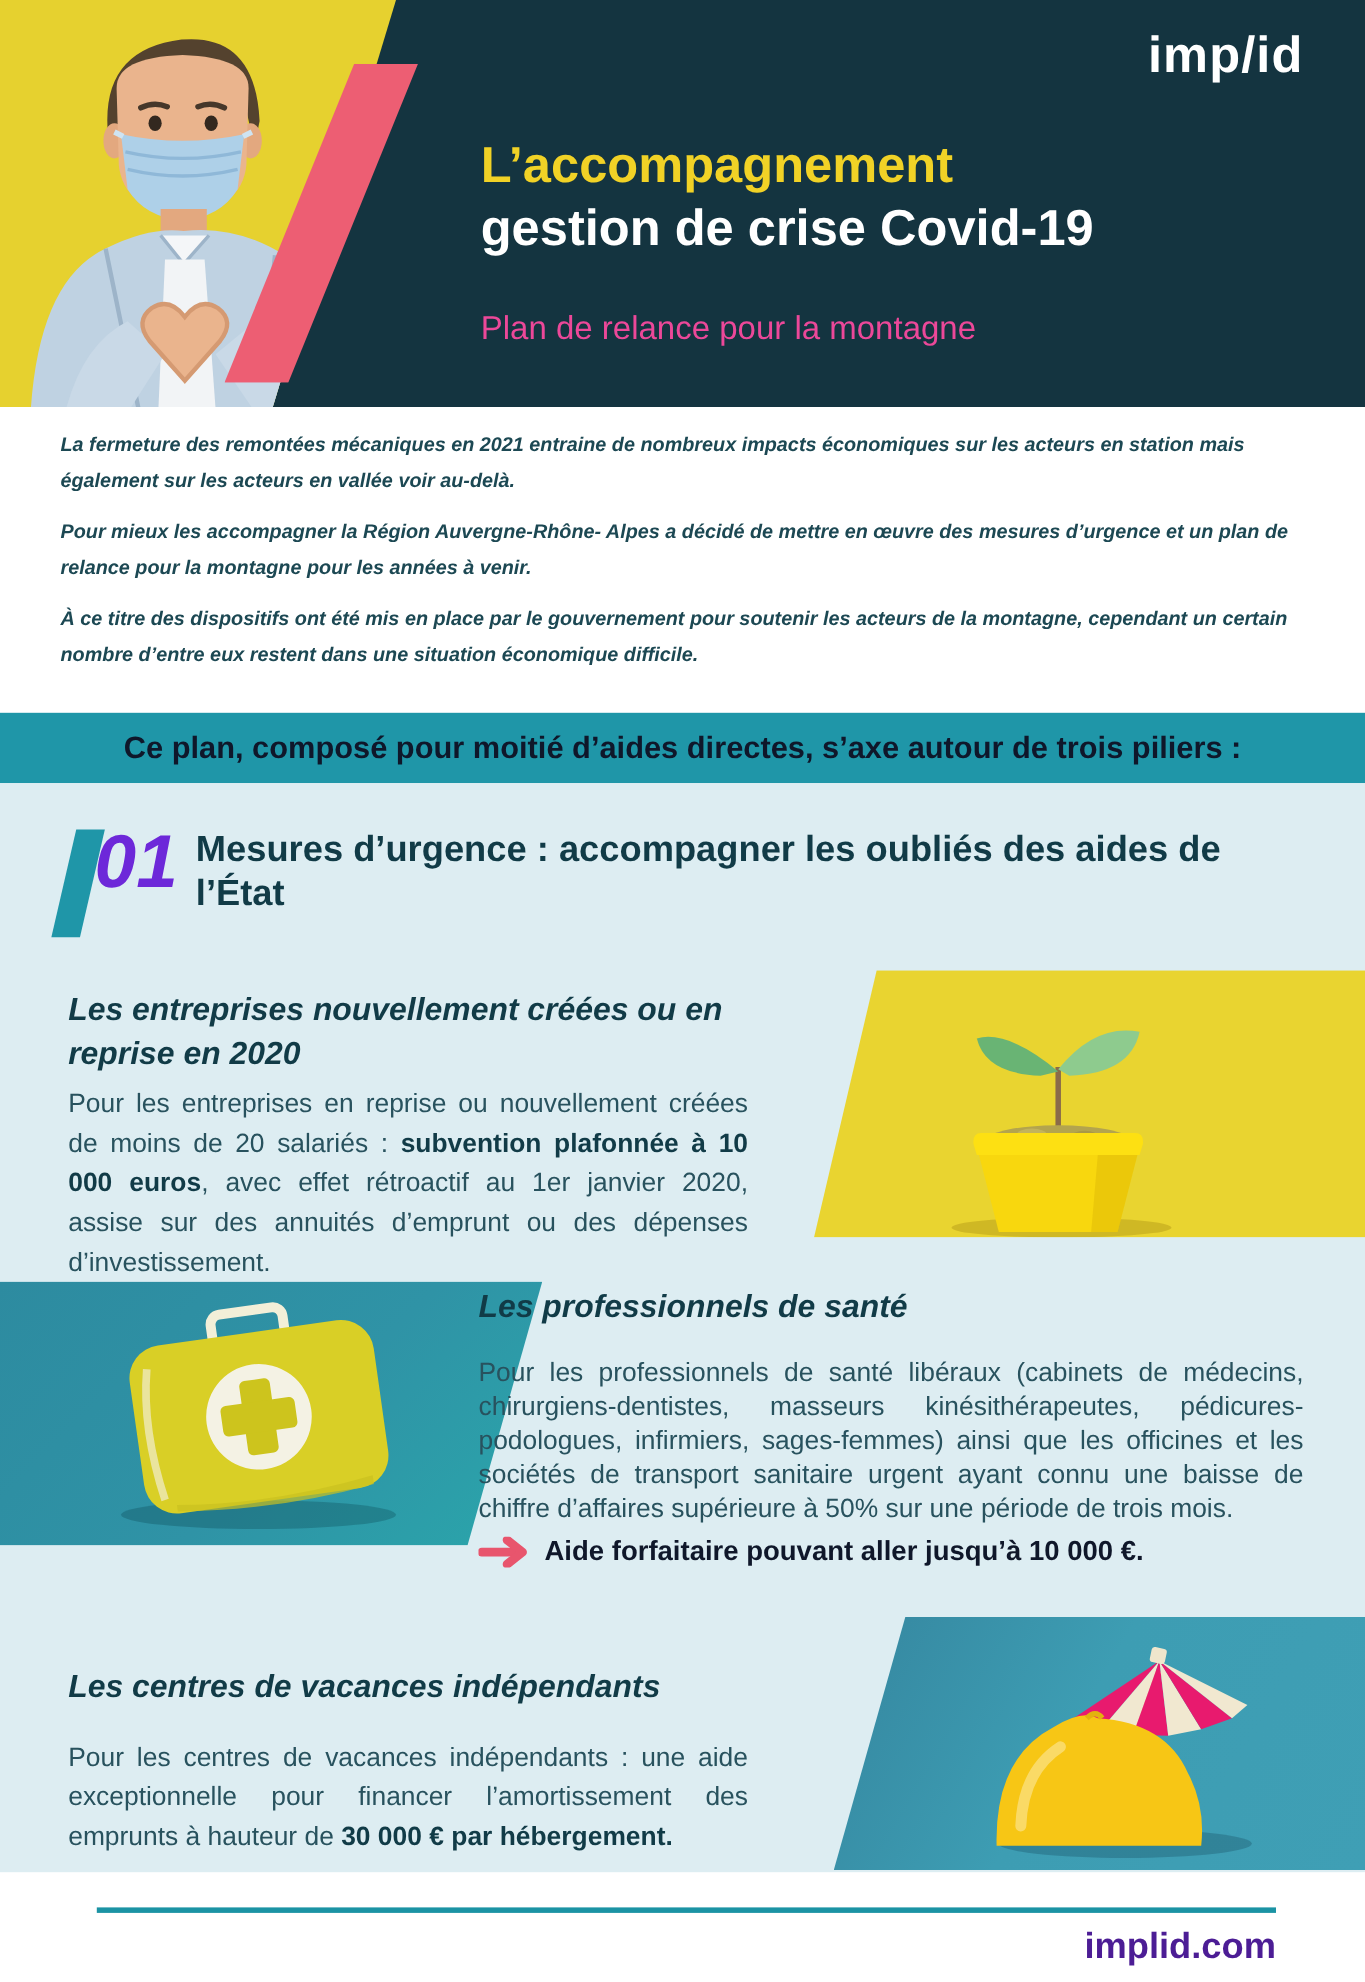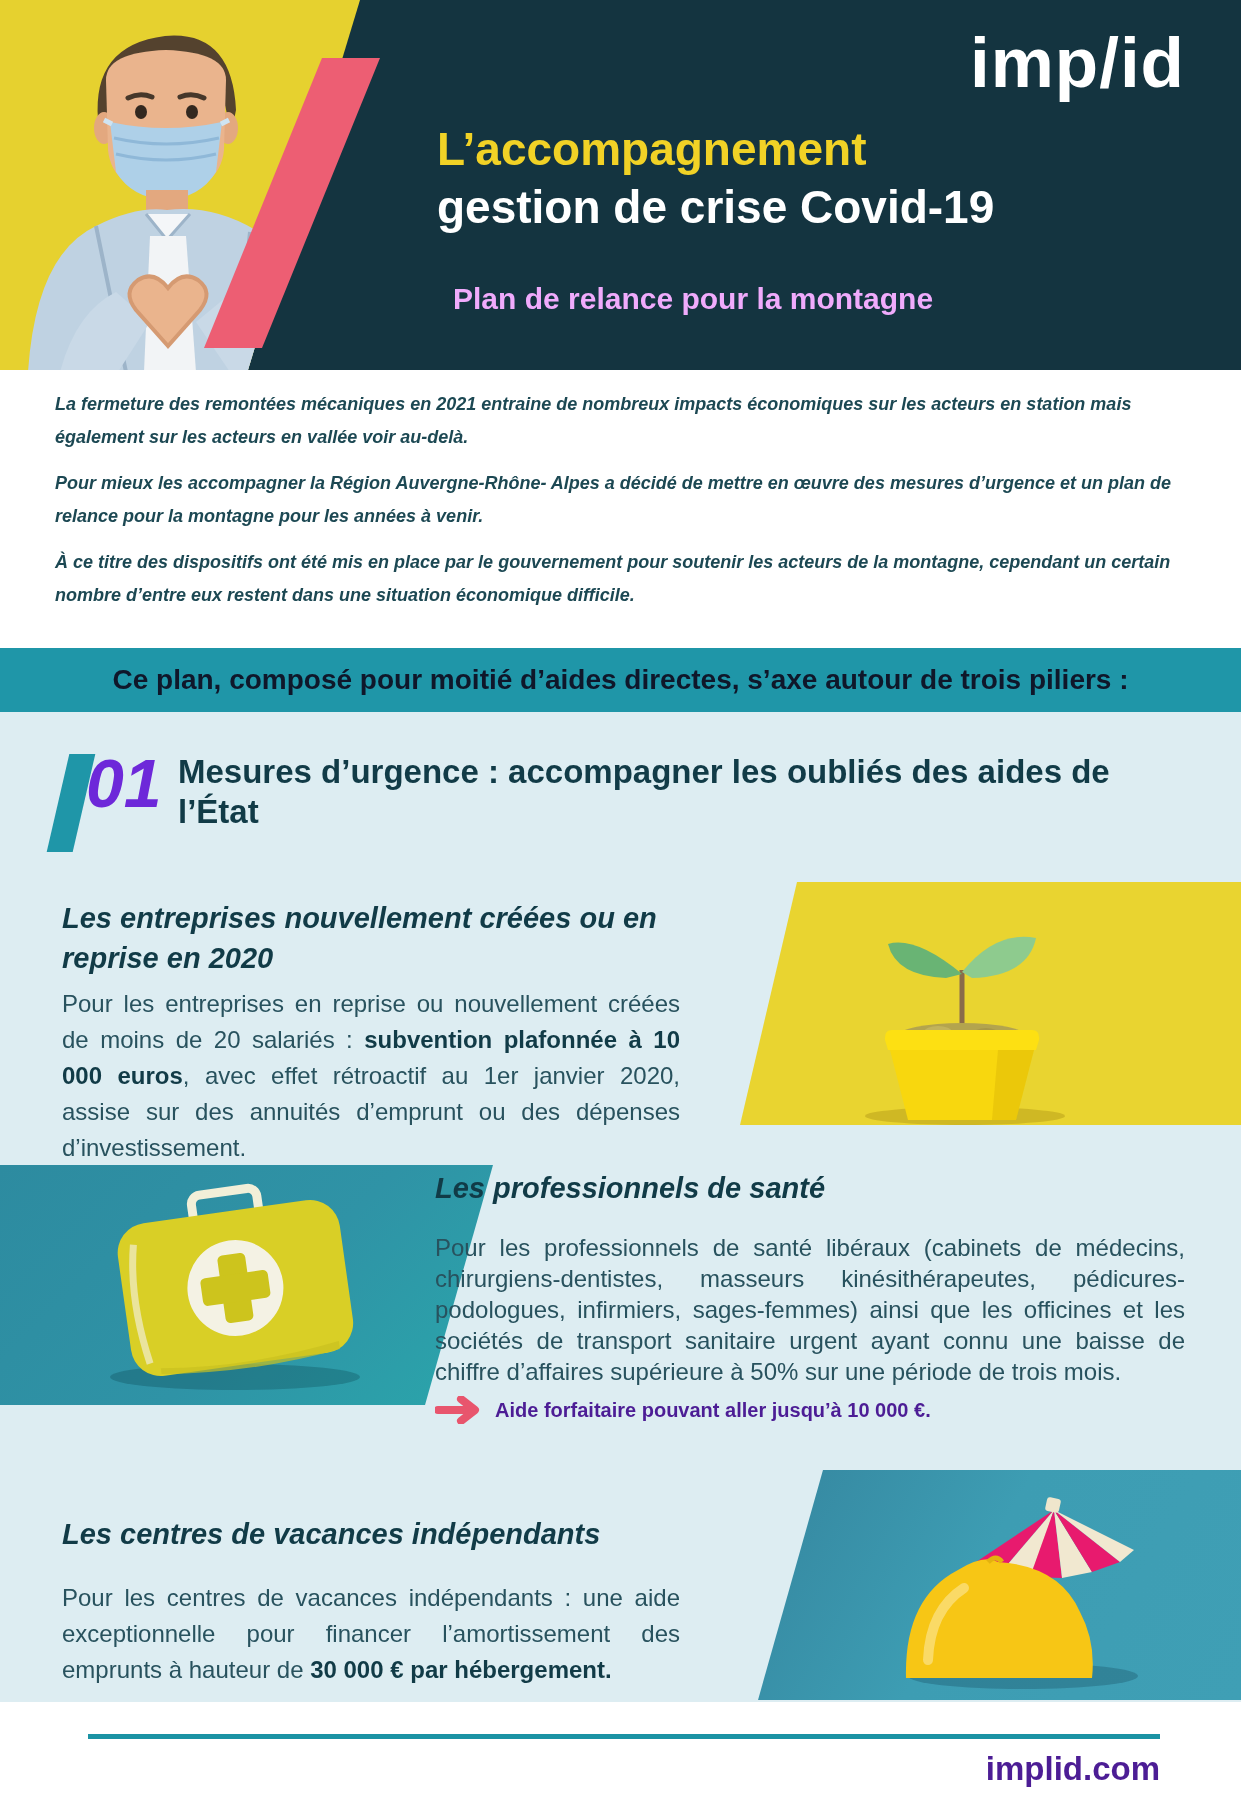--- a/index.html
+++ b/index.html
@@ -9,24 +9,24 @@
     font-family:"Liberation Sans",sans-serif;
   }
   .abs{position:absolute;}
 
   
   .header{left:0;top:0;width:1241px;height:370px;background:#143440;}
   .yellow-shape{left:0;top:0;width:360px;height:370px;background:#e6d12f;
     clip-path:polygon(0 0,360px 0,248px 100%,0 100%);overflow:hidden;}
   .pink-stripe{left:204px;top:58px;width:176px;height:290px;background:#ed5e73;
     clip-path:polygon(118px 0,176px 0,58px 100%,0 100%);}
-  .logo{right:56px;top:22px;font-size:71px;font-weight:700;color:#ffffff;letter-spacing:1px;}
+  .logo{right:56px;top:22px;font-size:46px;font-weight:700;color:#ffffff;letter-spacing:1px;}
   .title1{left:437px;top:120px;font-size:46px;line-height:58px;font-weight:800;color:#f1d226;}
   .title2{left:437px;top:178px;font-size:46px;line-height:58px;font-weight:800;color:#ffffff;}
-  .subtitle{left:453px;top:282px;font-size:30px;font-weight:700;color:#f0abfc;}
+  .subtitle{left:437px;top:282px;font-size:30px;font-weight:400;color:#ec4899;}
 
   
   .intro{left:55px;top:388px;width:1138px;color:#1c4853;}
   .intro p{margin:0 0 13px 0;font-size:18px;line-height:33px;font-weight:700;font-style:italic;}
 
   
   .banner{left:0;top:648px;width:1241px;height:64px;background:#1f96a8;
     display:flex;align-items:center;justify-content:center;}
   .banner p{margin:0;color:#0f172a;font-size:28px;font-weight:700;}
 
@@ -49,21 +49,21 @@
   .imageA{left:740px;top:882px;width:501px;height:243px;background:#e9d430;
     clip-path:polygon(57px 0,100% 0,100% 100%,0 100%);}
 
   
   .bandB{left:0;top:1165px;width:493px;height:240px;
     background:linear-gradient(135deg,#2d8ba0 0%,#2f93a6 55%,#2aa6ab 100%);
     clip-path:polygon(0 0,100% 0,425px 100%,0 100%);}
   .headingB{left:435px;top:1168px;width:750px;}
   .bodyB{left:435px;top:1232px;width:750px;line-height:31px;}
   .arrow-row{left:435px;top:1396px;width:760px;display:flex;align-items:center;gap:14px;}
-  .arrow-row .txt{font-size:20px;font-weight:700;color:#4c1d95;}
+  .arrow-row .txt{font-size:25px;font-weight:700;color:#0f172a;}
 
   .headingC{left:62px;top:1514px;width:640px;}
   .bodyC{left:62px;top:1580px;width:618px;}
 
   
   .imageC{left:758px;top:1470px;width:483px;height:230px;
     background:linear-gradient(120deg,#35869f 0%,#3d9db3 45%,#3f9fb5 100%);
     clip-path:polygon(65px 0,100% 0,100% 100%,0 100%);}
 
   

